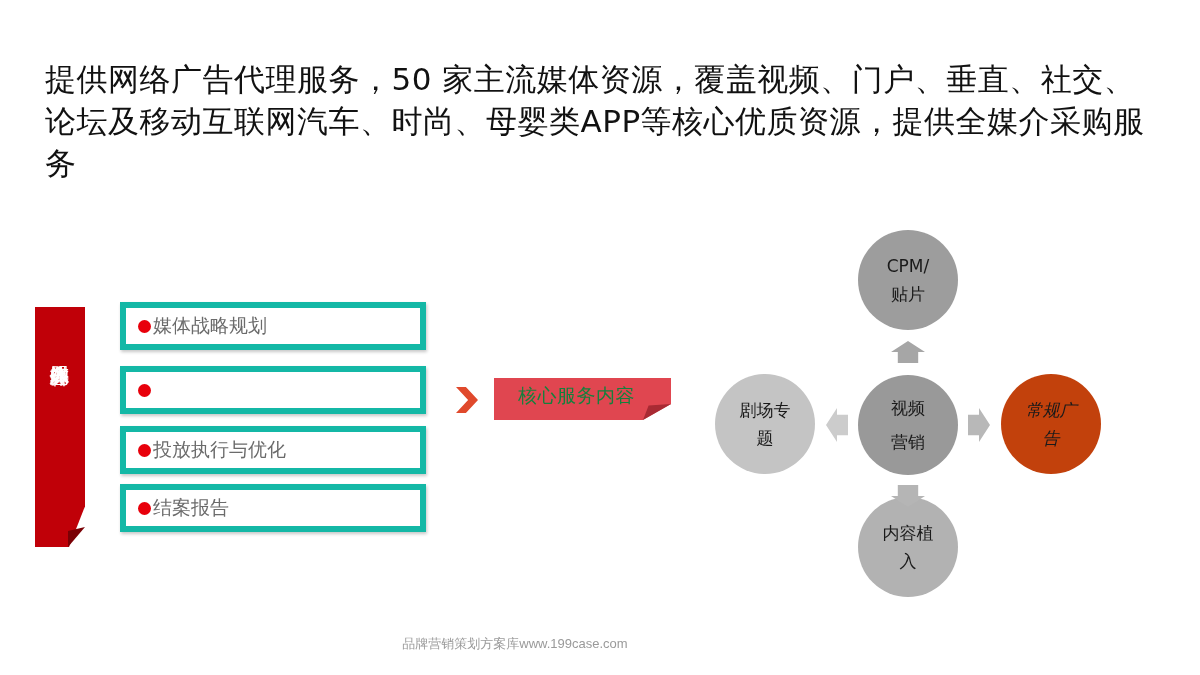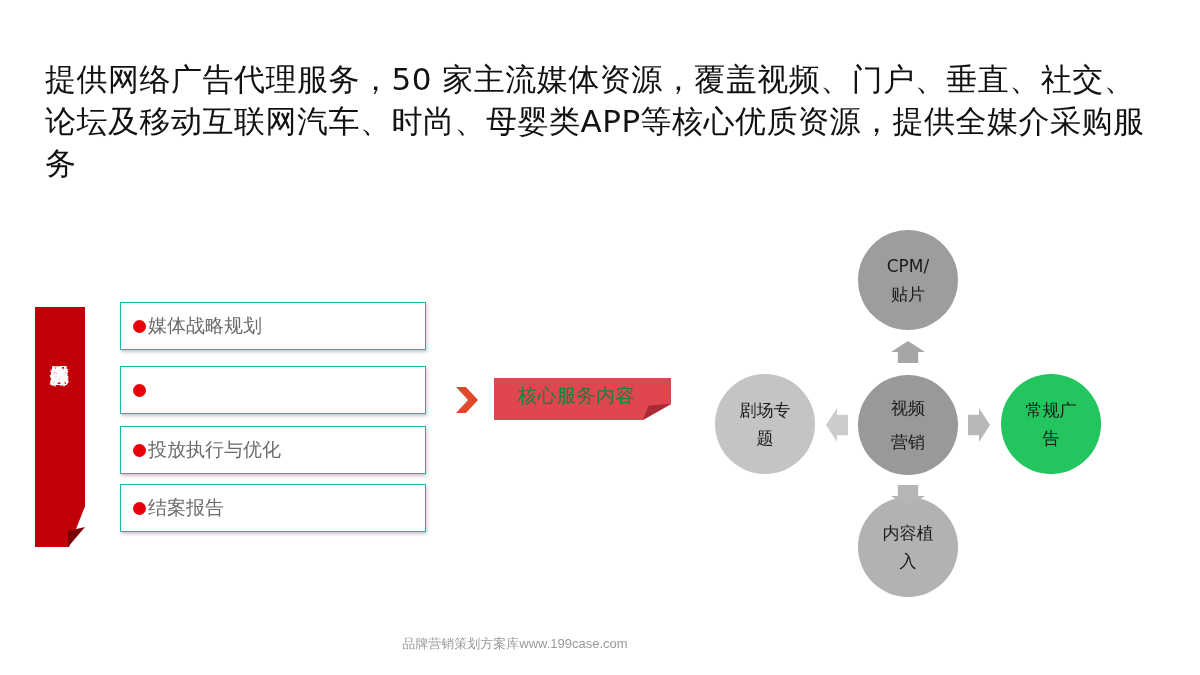--- a/index.html
+++ b/index.html
@@ -29,21 +29,21 @@
       color: #ffffff; font-size: 20px; line-height: 22px;
       text-align: center; writing-mode: vertical-rl; text-orientation: upright;
       height: 150px; display: flex; align-items: center; justify-content: flex-start;
       letter-spacing: 0px;
     }
 
     
     .svc-item {
       position: absolute; left: 120px; width: 306px; height: 48px;
       background: #ffffff;
-      border: 1px solid #14b8a6;
+      border: 6px solid #14b8a6;
       box-shadow: 1px 2px 3px rgba(0,0,0,0.22);
       display: flex; align-items: center; padding-left: 12px;
       font-size: 19px; color: #6b6b6b;
     }
     .svc-item .dot {
       width: 13px; height: 13px; border-radius: 50%; background: #e8000b;
       display: inline-block; margin-right: 2px; flex: 0 0 auto;
     }
 
     
@@ -73,21 +73,21 @@
 
     
     .circle {
       position: absolute; width: 100px; height: 100px; border-radius: 50%;
       display: flex; align-items: center; justify-content: center; text-align: center;
       font-size: 17px; line-height: 28px; color: #1a1a1a;
     }
     .c-center { left: 858px; top: 375px; background: #999999; line-height: 34px; }
     .c-top { left: 858px; top: 230px; background: #9d9d9d; }
     .c-left { left: 715px; top: 374px; background: #c4c4c4; }
-    .c-right { left: 1001px; top: 374px; background: #22c55e; }
+    .c-right { left: 1001px; top: 374px; background: #c2410c; font-style: italic; }
     .c-bottom { left: 858px; top: 497px; background: #b2b2b2; }
     .circle span { display: block; width: 84px; }
 
     
     .arrow { position: absolute; }
     .arrow-up { left: 891px; top: 341px; width: 34px; height: 22px; background: #a6a6a6;
       clip-path: polygon(50% 0, 100% 50%, 80% 50%, 80% 100%, 20% 100%, 20% 50%, 0 50%); }
     .arrow-down { left: 891px; top: 485px; width: 34px; height: 22px; background: #b5b5b5;
       clip-path: polygon(20% 0, 80% 0, 80% 50%, 100% 50%, 50% 100%, 0 50%, 20% 50%); }
     .arrow-left { left: 826px; top: 408px; width: 22px; height: 34px; background: #cccccc;

